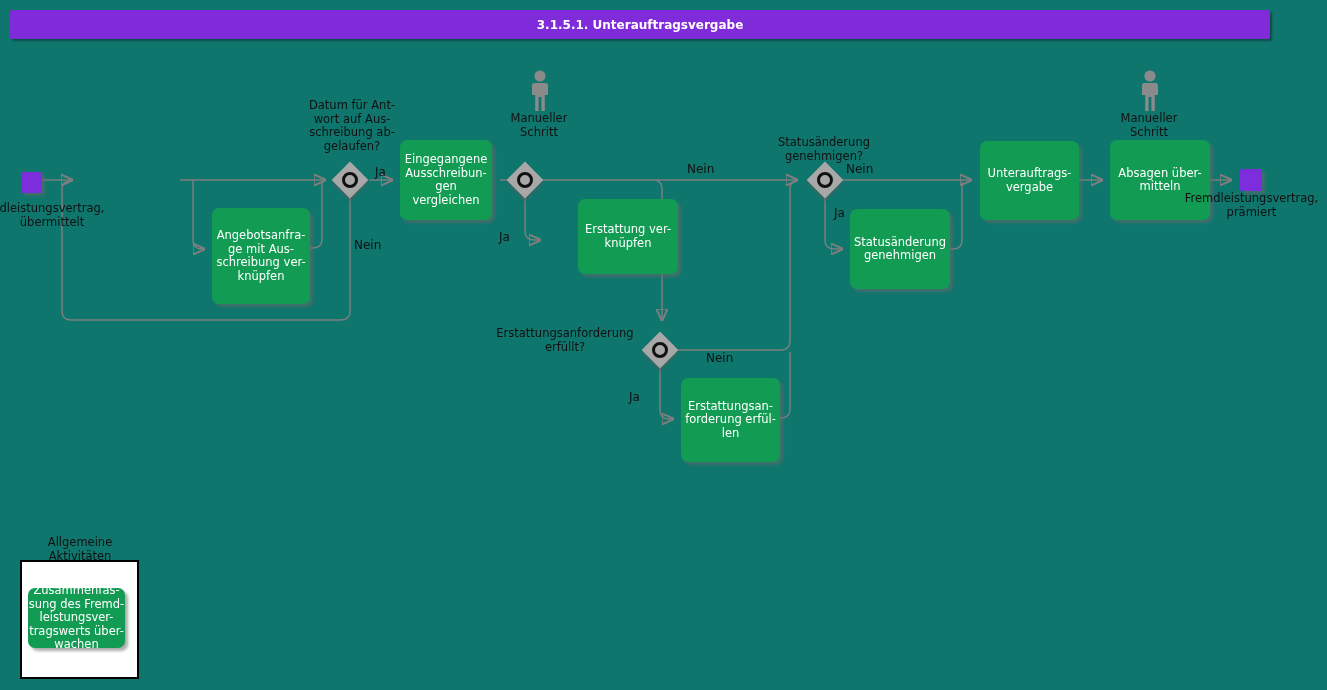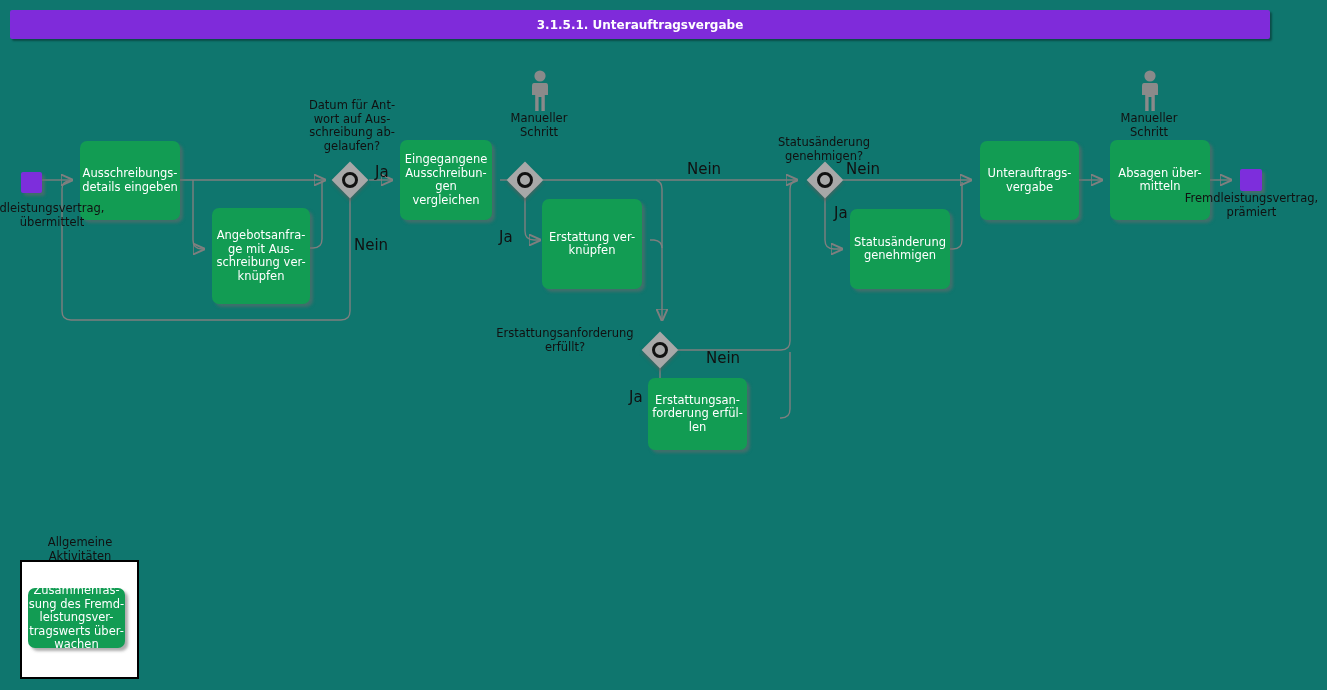--- a/index.html
+++ b/index.html
@@ -42,21 +42,21 @@
   }
   .gateway .ring{
     position:absolute;left:11px;top:11px;width:16px;height:16px;
     border:3.5px solid #111;border-radius:50%;box-sizing:border-box;
   }
   .lbl{
     position:absolute;font-size:11.5px;line-height:13.5px;text-align:center;
     white-space:pre-line;z-index:3;color:var(--label-black);
   }
   .edge-lbl{
-    position:absolute;font-size:15px;line-height:13px;z-index:3;color:var(--label-black);
+    position:absolute;font-size:12px;line-height:13px;z-index:3;color:var(--label-black);
   }
   .person{position:absolute;z-index:2;}
   .person svg{display:block;}
   .gen-rect{
     position:absolute;left:20px;top:560px;width:119px;height:119px;
     background:#FFFFFF;border:2px solid #000;box-sizing:border-box;z-index:2;
   }
   #flows{position:absolute;left:0;top:0;z-index:1;}
   #flows path{stroke:var(--connector-gray);stroke-width:1.4;fill:none;}
 </style>
@@ -111,40 +111,36 @@
   </div>
 
   <div class="event-square" style="left:21px;top:172px"></div>
   <div class="lbl" style="left:-4px;top:202px;width:112px">dleistungsvertrag,
 übermittelt</div>
 
   <div class="event-square" style="left:1240px;top:169px;width:22px;height:22px"></div>
   <div class="lbl" style="left:1183px;top:192px;width:137px">Fremdleistungsvertrag,
 prämiert</div>
 
-  <div class="activity" style="left:80px;top:141px;width:100px;height:79px">
-    <span>Ausschreibungs-
-details eingeben</span>
-  </div>
   <div class="activity" style="left:212px;top:208px;width:98px;height:96px">
     <span>Angebotsanfra-
 ge mit Aus-
 schreibung ver-
 knüpfen</span>
   </div>
   <div class="activity" style="left:400px;top:140px;width:92px;height:80px">
     <span>Eingegangene
 Ausschreibun-
 gen vergleichen</span>
   </div>
-  <div class="activity" style="left:542px;top:199px;width:100px;height:90px">
+  <div class="activity" style="left:578px;top:199px;width:100px;height:75px">
     <span>Erstattung ver-
 knüpfen</span>
   </div>
-  <div class="activity" style="left:648px;top:378px;width:99px;height:72px">
+  <div class="activity" style="left:681px;top:378px;width:99px;height:84px">
     <span>Erstattungsan-
 forderung erfül-
 len</span>
   </div>
   <div class="activity" style="left:850px;top:209px;width:100px;height:80px">
     <span>Statusänderung
 genehmigen</span>
   </div>
   <div class="activity" style="left:1110px;top:140px;width:100px;height:80px">
     <span>Absagen über-

